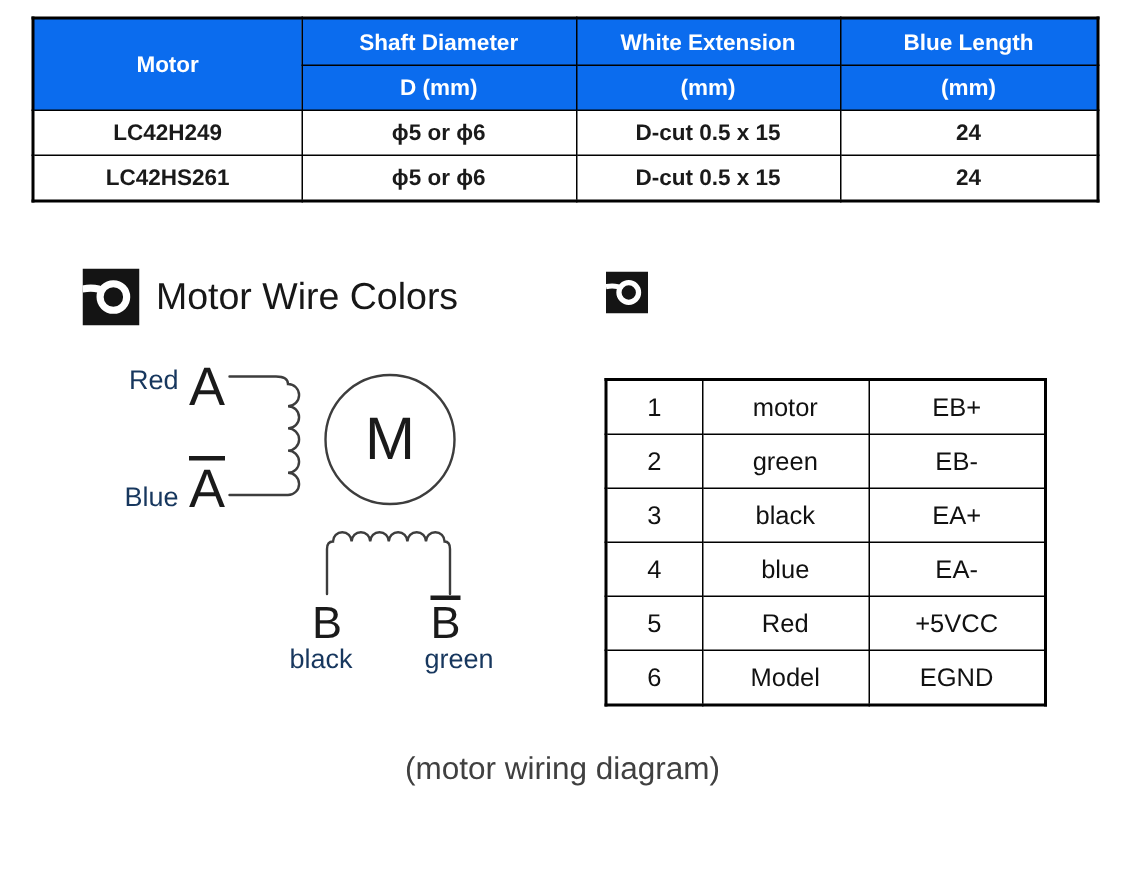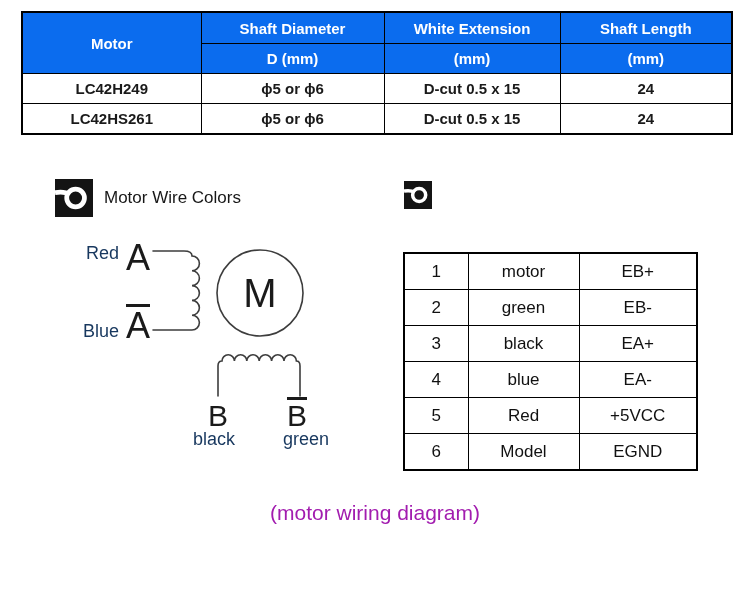--- a/index.html
+++ b/index.html
@@ -19,21 +19,21 @@
   }
   table.spec tr.hdr1 td{height:30px;}
   table.spec tr.hdr2 td{height:29px;}
   table.spec tr.data td{height:29px;font-weight:bold;}
   table.spec td.blue{
     background:#0b6cee;color:#ffffff;font-weight:600;font-size:15px;
   }
   
   .sec-head{position:absolute;display:flex;align-items:flex-start;}
   .sec-icon{flex:0 0 auto;display:block;}
-  .sec-title{font-size:17px;line-height:1.15;color:#171717;}
+  .sec-title{font-size:25px;line-height:1.15;color:#171717;}
   
   .lbl{position:absolute;line-height:1;white-space:nowrap;}
   .navy{color:#17375e;font-size:18px;}
   .term{color:#1a1a1a;font-size:36px;}
   .term-b{color:#1a1a1a;font-size:30px;}
   .bar{display:inline-block;border-top:3px solid #1a1a1a;padding-top:1px;line-height:1;}
   .m-sym{position:absolute;font-size:40px;color:#1a1a1a;transform:translateX(-50%);}
   .ctr{transform:translateX(-50%);}
   svg.wires{position:absolute;left:0;top:0;pointer-events:none;}
   
@@ -42,39 +42,39 @@
     border-collapse:collapse;table-layout:fixed;
     border:2px solid #000;
   }
   table.enc td{
     border:1px solid #000;height:35px;text-align:center;vertical-align:middle;
     font-size:17px;padding:0;color:#111;
   }
   
   .caption{
     position:absolute;left:0;top:501px;width:750px;text-align:center;
-    font-size:21px;color:#a21caf;
+    font-size:21px;color:#404040;
   }
 </style>
 </head>
 <body>
 
 <table class="spec">
   <colgroup>
       <col style="width:179px">
       <col style="width:183px">
       <col style="width:176px">
       <col style="width:172px">
     </colgroup>
   <tbody>
   <tr class="hdr1">
     <td class="blue" rowspan="2">Motor</td>
     <td class="blue">Shaft Diameter</td>
     <td class="blue">White Extension</td>
-    <td class="blue">Shaft Length</td>
+    <td class="blue">Blue Length</td>
   </tr>
   <tr class="hdr2">
     <td class="blue">D (mm)</td>
     <td class="blue">(mm)</td>
     <td class="blue">(mm)</td>
   </tr>
   <tr class="data">
     <td>LC42H249</td>
     <td>ϕ5 or ϕ6</td>
     <td>D-cut 0.5 x 15</td>

